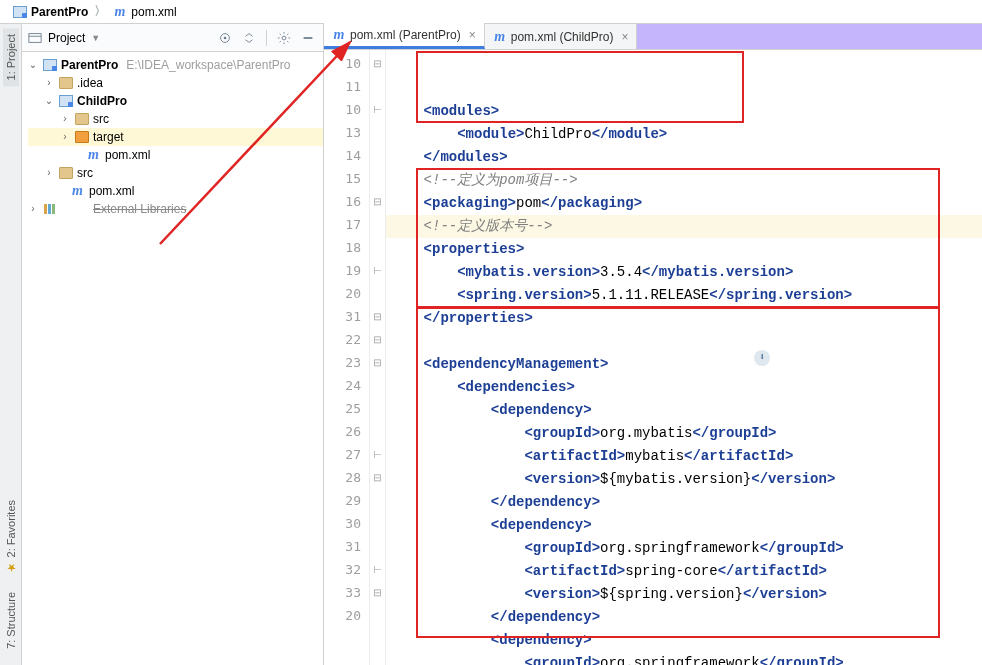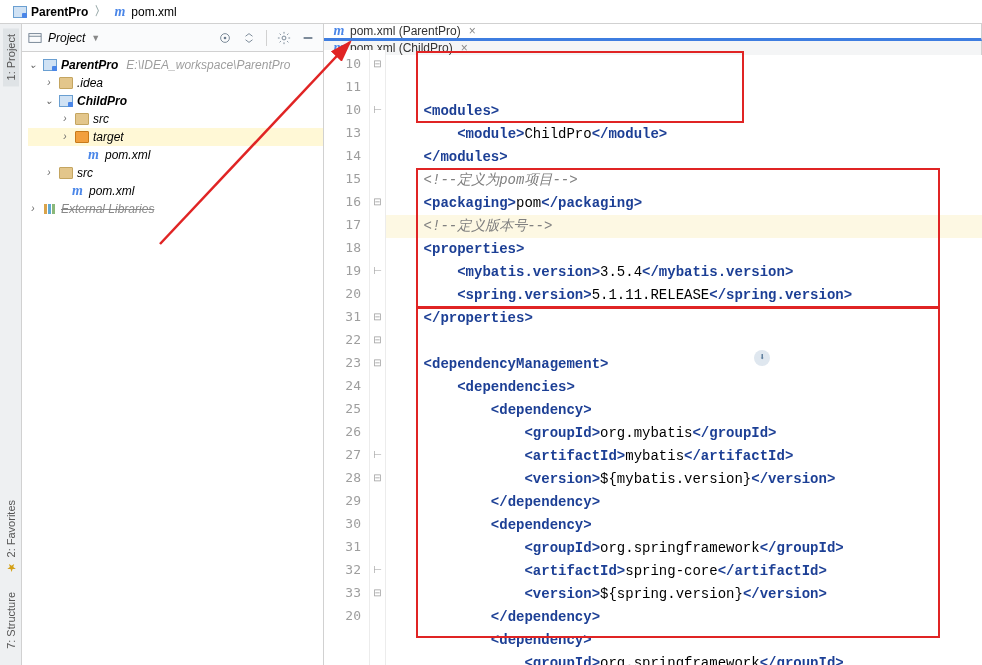--- a/index.html
+++ b/index.html
@@ -15,21 +15,21 @@
   .main { display:flex; height:calc(100% - 24px); }
 
   
   .left-gutter { width:22px; background:#eef0f2; border-right:1px solid #d1d1d1; display:flex; flex-direction:column; justify-content:space-between; align-items:center; padding:4px 0;}
   .vtab { writing-mode:vertical-rl; transform:rotate(180deg); font-size:11px; color:#555; padding:6px 2px; display:flex; align-items:center; gap:4px;}
   .vtab.active{ background:#dfe3e6;}
   .left-gutter .group-bottom{ display:flex; flex-direction:column; gap:6px; margin-bottom:6px;}
   .ico-star{ color:#d4a017; font-size:11px;}
 
   
-  .project-pane { width:302px; border-right:1px solid #d1d1d1; background:#fff; display:flex; flex-direction:column;font-style:italic;}
+  .project-pane { width:302px; border-right:1px solid #d1d1d1; background:#fff; display:flex; flex-direction:column;}
   .proj-header { height:28px; border-bottom:1px solid #d1d1d1; display:flex; align-items:center; padding:0 6px; font-size:12px; gap:6px; background:#fafbfc;}
   .proj-header .title-ico{ width:14px;height:14px; display:inline-flex;align-items:center;justify-content:center;color:#6b7b8c;}
   .proj-header .title-ico svg{width:14px;height:14px;}
   .proj-header .ptitle{font-weight:normal; color:#000;}
   .proj-header .spacer{flex:1;}
   .proj-header .tool{ width:18px;height:18px;display:inline-flex;align-items:center;justify-content:center;color:#6b7b8c; cursor:pointer;}
   .proj-header .tool svg{width:14px;height:14px;}
   .proj-header .vdiv{width:1px;height:16px;background:#d1d1d1;margin:0 2px;}
 
   .tree { padding:4px 0 4px 6px; font-size:12px; line-height:18px; overflow:hidden;}
@@ -39,26 +39,26 @@
   .ti { width:15px; display:inline-flex; align-items:center; justify-content:center;}
   .tlabel{ }
   .tlabel.bold{font-weight:bold;}
   .tpath{ color:#9e9e9e; margin-left:4px;}
   .ico-modfolder{ width:14px;height:12px;background:#d0e2f4;border:1px solid #6a9fd1;display:inline-block;position:relative;}
   .ico-modfolder::after{content:"";position:absolute;right:-1px;bottom:-1px;width:5px;height:5px;background:#4a86e8;border-radius:1px;}
   .ico-dir{width:14px;height:12px;background:#e3c68b;border:1px solid #c4a560;display:inline-block;border-radius:1px;}
   .ico-orangedir{width:14px;height:12px;background:#f2a03d;border:1px solid #c77a1a;display:inline-block;border-radius:1px;}
   .ico-iml{ width:12px;height:14px;background:#fff;border:1px solid #8a8a8a;display:inline-block;position:relative;}
   .ico-iml::after{content:"";position:absolute;left:1px;top:3px;width:8px;height:3px;background:#4a86e8;}
-  .struck{ text-decoration:line-through; color:#888;}
+  .struck{ text-decoration:line-through; color:#888;margin-left:32px;}
   .highlight-pom{ border:2px solid #e02424; padding:0 2px; position:absolute; width:150px; height:20px; left:50px; top:219px; pointer-events:none;}
 
   
   .editor-pane{ flex:1; display:flex; flex-direction:column; position:relative;}
-  .tabs{ height:26px; border-bottom:1px solid #d1d1d1; display:flex; background:#3b82f6;flex-direction:column;}
+  .tabs{ height:26px; border-bottom:1px solid #d1d1d1; display:flex; align-items:flex-end; background:#c4b5fd;}
   .tab{ height:25px; display:flex; align-items:center; gap:4px; padding:0 8px; border-right:1px solid #d1d1d1; background:#f4f5f6; font-size:12px; color:#333; position:relative; cursor:pointer;}
   .tab.active{ background:#fff; border-bottom:3px solid #3e7de0; height:26px;}
   .tab .close{ color:#888; font-size:12px; padding-left:4px;}
 
   .editor-body{ flex:1; display:flex; overflow:hidden; position:relative;justify-content:flex-end;}
   .linegutter{ width:46px; background:#fff; border-right:1px solid #ececec; text-align:right; color:#9e9e9e; font-family:Consolas, monospace; font-size:13px; padding-top:2px;}
   .linegutter .ln{ height:23px; line-height:23px; padding-right:8px;}
   .foldgutter{ width:16px; background:#fff; border-right:1px solid #ececec; padding-top:2px;}
   .foldgutter .fm{height:23px; display:flex; align-items:center; justify-content:center; color:#9e9e9e; font-size:10px;}
   .code{ flex:1; font-family:Consolas, "Courier New", monospace; font-size:14px; padding-top:2px; position:relative; white-space:pre;}

